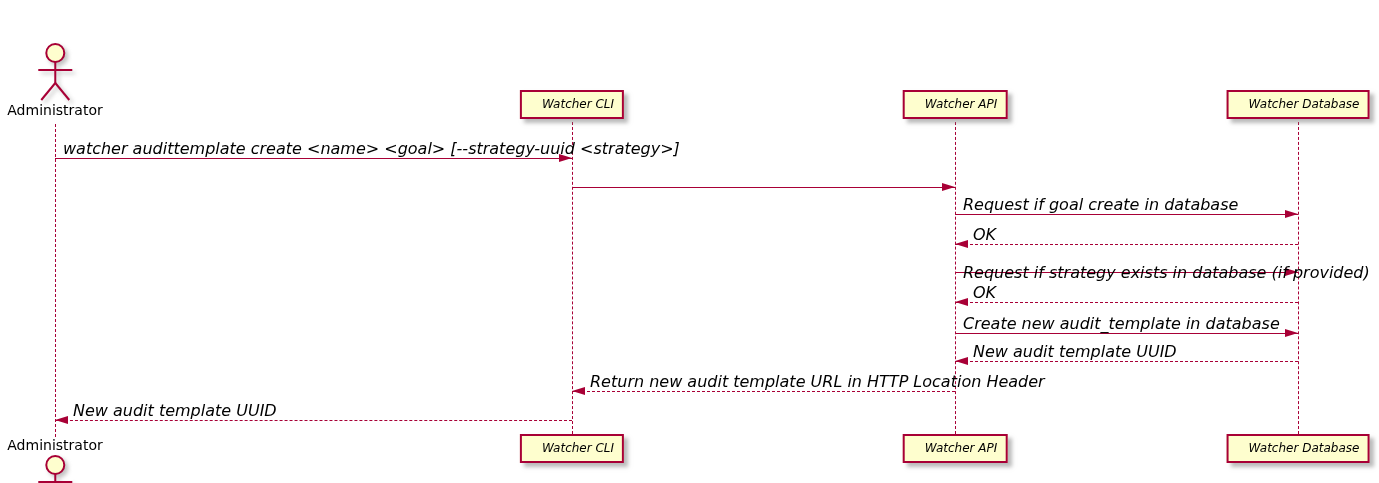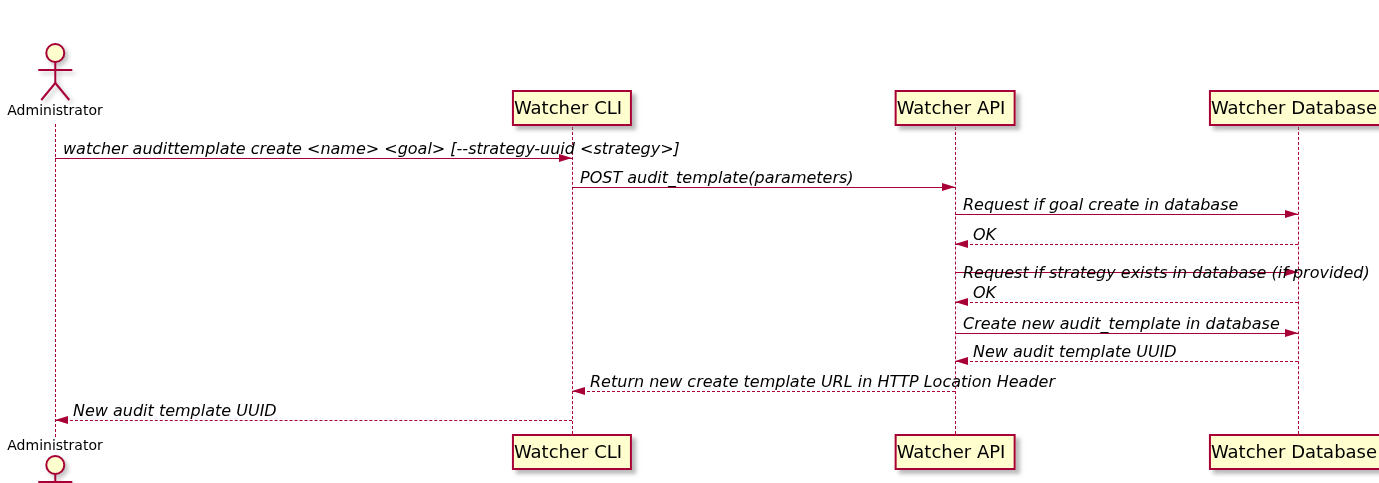--- a/index.html
+++ b/index.html
@@ -19,26 +19,27 @@
   .lifeline {
     position: absolute;
     width: 0;
     border-left: 1px dashed var(--line, #A80036);
   }
   .pbox {
     position: absolute;
     transform: translateX(-50%);
     background: var(--fill, #FEFECE);
     border: 2px solid var(--line, #A80036);
-    padding: 5px 8px 6px 0;
-    font-size: 18px;
+    padding: 5px 8px 6px 20px;
+    font-size: 12px;
     color: var(--text, #000000);
     white-space: nowrap;
     box-shadow: 4px 4px 4px rgba(130,130,130,0.55);
     box-sizing: border-box;
+    font-style: italic;
   }
   .msg-line {
     position: absolute;
     height: 0;
   }
   .msg-line.solid  { border-top: 1px solid var(--line, #A80036); }
   .msg-line.dashed { border-top: 1px dashed var(--line, #A80036); }
   .arrowhead {
     position: absolute;
     width: 0;
@@ -111,38 +112,37 @@
     <div class="pbox" style="left: 572px; top: 394px;">Watcher CLI</div>
     <div class="pbox" style="left: 955px; top: 50px;">Watcher API</div>
     <div class="pbox" style="left: 955px; top: 394px;">Watcher API</div>
     <div class="pbox" style="left: 1298px; top: 50px;">Watcher Database</div>
     <div class="pbox" style="left: 1298px; top: 394px;">Watcher Database</div>
     <div class="msg-line solid" style="left: 55px; top: 118px; width: 517px;"></div>
     <div class="arrowhead arrow-right" style="left: 559px; top: 114px;"></div>
     <div class="msg-label" style="left: 63px; top: 99px;">watcher audittemplate create &lt;name&gt; &lt;goal&gt; [--strategy-uuid &lt;strategy&gt;]</div>
     <div class="msg-line solid" style="left: 572px; top: 147px; width: 383px;"></div>
     <div class="arrowhead arrow-right" style="left: 942px; top: 143px;"></div>
-    <div class="msg-label" style="left: 580px; top: 128px;">POST audit_template(parameters)</div>
     <div class="msg-line solid" style="left: 955px; top: 174px; width: 343px;"></div>
     <div class="arrowhead arrow-right" style="left: 1285px; top: 170px;"></div>
     <div class="msg-label" style="left: 963px; top: 155px;">Request if goal create in database</div>
     <div class="msg-line dashed" style="left: 955px; top: 204px; width: 343px;"></div>
     <div class="arrowhead arrow-left" style="left: 955px; top: 200px;"></div>
     <div class="msg-label" style="left: 973px; top: 185px;">OK</div>
     <div class="msg-line solid" style="left: 955px; top: 232px; width: 343px;"></div>
     <div class="arrowhead arrow-right" style="left: 1285px; top: 228px;"></div>
     <div class="msg-label" style="left: 963px; top: 223px;">Request if strategy exists in database (if provided)</div>
     <div class="msg-line dashed" style="left: 955px; top: 262px; width: 343px;"></div>
     <div class="arrowhead arrow-left" style="left: 955px; top: 258px;"></div>
     <div class="msg-label" style="left: 973px; top: 243px;">OK</div>
     <div class="msg-line solid" style="left: 955px; top: 293px; width: 343px;"></div>
     <div class="arrowhead arrow-right" style="left: 1285px; top: 289px;"></div>
     <div class="msg-label" style="left: 963px; top: 274px;">Create new audit_template in database</div>
     <div class="msg-line dashed" style="left: 955px; top: 321px; width: 343px;"></div>
     <div class="arrowhead arrow-left" style="left: 955px; top: 317px;"></div>
     <div class="msg-label" style="left: 973px; top: 302px;">New audit template UUID</div>
     <div class="msg-line dashed" style="left: 572px; top: 351px; width: 383px;"></div>
     <div class="arrowhead arrow-left" style="left: 572px; top: 347px;"></div>
-    <div class="msg-label" style="left: 590px; top: 332px;">Return new create template URL in HTTP Location Header</div>
+    <div class="msg-label" style="left: 590px; top: 332px;">Return new audit template URL in HTTP Location Header</div>
     <div class="msg-line dashed" style="left: 55px; top: 380px; width: 517px;"></div>
     <div class="arrowhead arrow-left" style="left: 55px; top: 376px;"></div>
     <div class="msg-label" style="left: 73px; top: 361px;">New audit template UUID</div>
   </div>
 
 </body></html>

